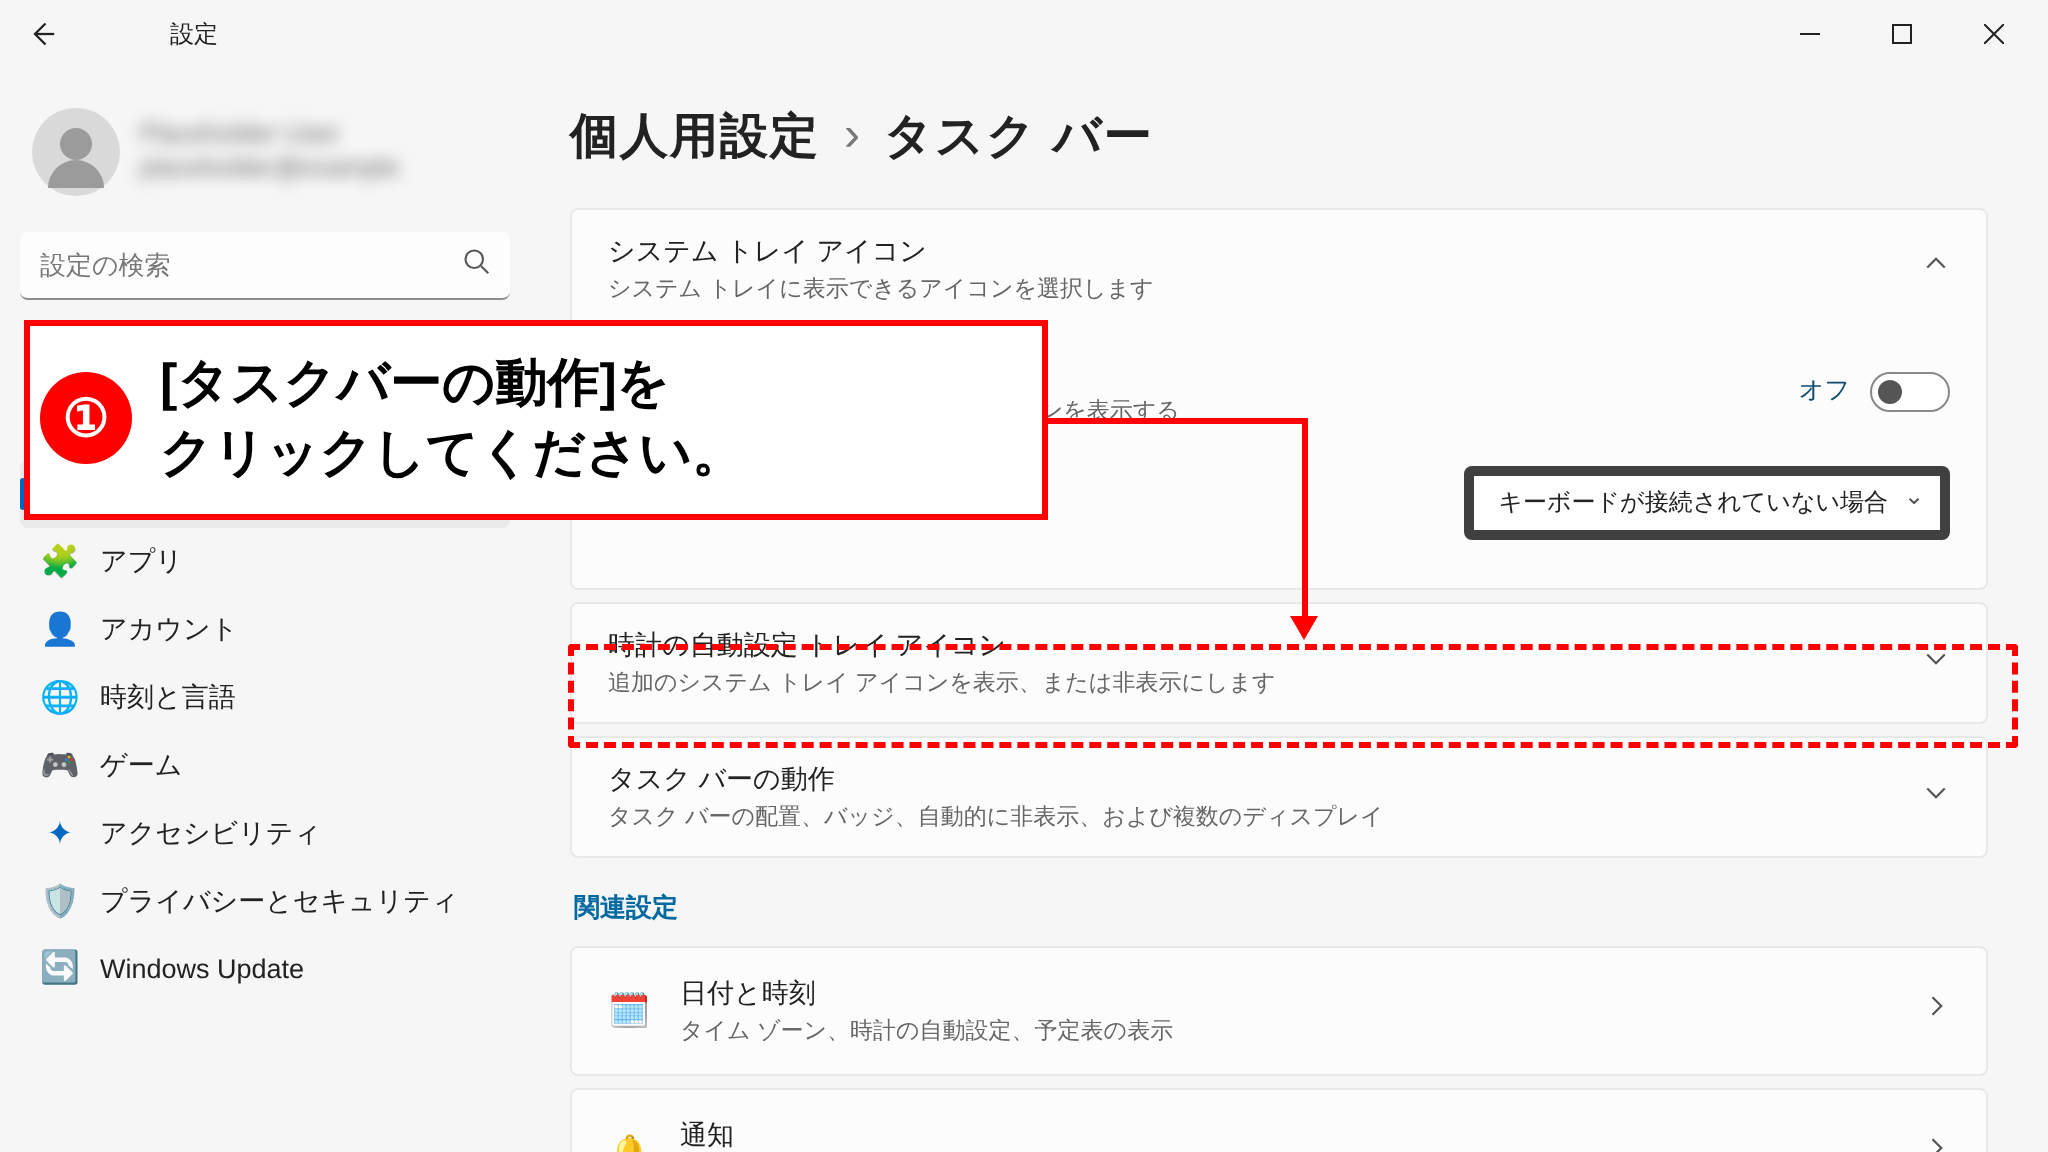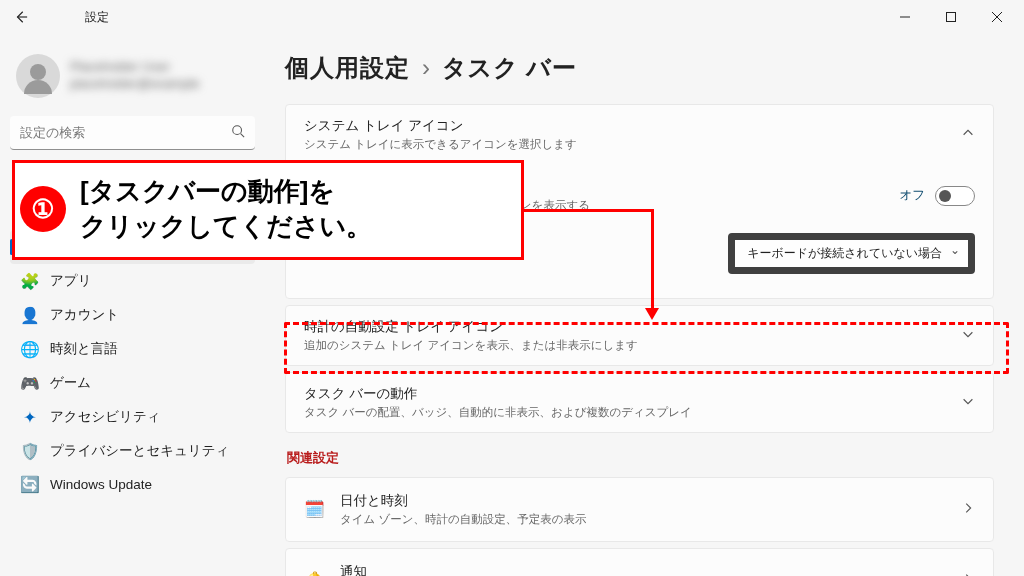--- a/index.html
+++ b/index.html
@@ -46,24 +46,24 @@
 .setting-row .row-left { display:flex; align-items:center; gap:14px; }
 .setting-row .row-icon { width:20px; color:#444; font-size:16px; }
 .setting-row .row-title { font-size:13px; color:#222; }
 .setting-row .row-sub { font-size:11.5px; color:#666; margin-top:2px; }
 .setting-row .right { display:flex; align-items:center; gap:10px; }
 .off-label { font-size:12.5px; color:#0c4a6e; }
 
 .toggle { width:40px; height:20px; border-radius:20px; background:#fff; border:1px solid #888; position:relative; }
 .toggle .knob { position:absolute; left:3px; top:3px; width:12px; height:12px; border-radius:50%; background:#555; }
 
-.dropdown { border:7px solid #404040; background:#fefefe; border-radius:4px; padding:5px 26px 5px 12px; font-size:12px; color:#222; position:relative; }
+.dropdown { border:5px solid #404040; background:#fefefe; border-radius:4px; padding:5px 26px 5px 12px; font-size:12px; color:#222; position:relative; }
 .dropdown::after { content:"⌄"; position:absolute; right:8px; top:3px; color:#555; }
 
-.section-label { font-size:13px; font-weight:600; color:#b91c1c; margin:16px 0 10px 2px; }
+.section-label { font-size:13px; font-weight:600; color:#0369a1; margin:16px 0 10px 2px; }
 
 .link-card { background:#fcfcfc; border:1px solid #e8e8e8; border-radius:4px; margin-bottom:6px; }
 .link-card .card-header { padding:14px 18px; }
 .link-card .lc-icon { width:22px; text-align:center; color:#333; font-size:17px; margin-right:14px; }
 .link-card .lc-left { display:flex; align-items:center; }
 
 
 .annot-box { position:absolute; border:3px solid #ff0000; background:#fff; z-index:50; }
 .annot-badge { position:absolute; width:46px; height:46px; border-radius:50%; background:#ff0000; color:#fff; display:flex; align-items:center; justify-content:center; font-size:26px; font-weight:700; z-index:55; }
 .annot-text { position:absolute; color:#000; font-size:26px; font-weight:600; line-height:1.35; z-index:55; white-space:pre; }

